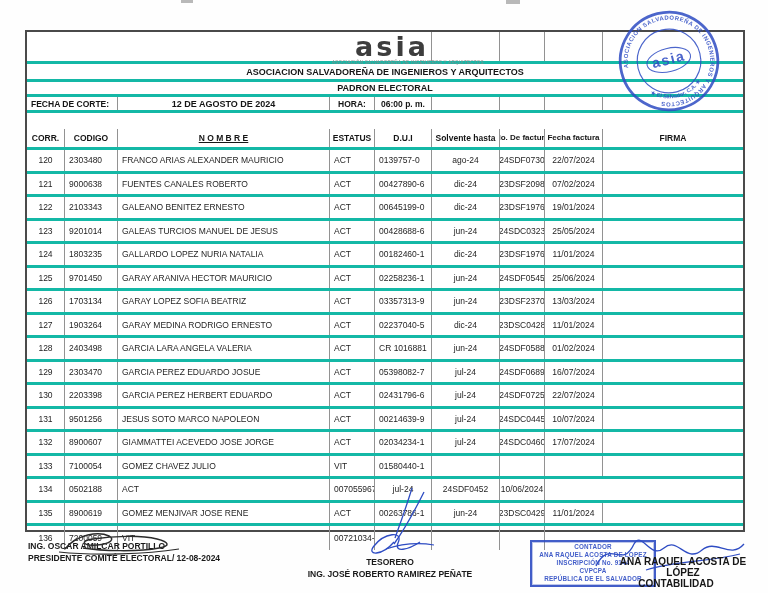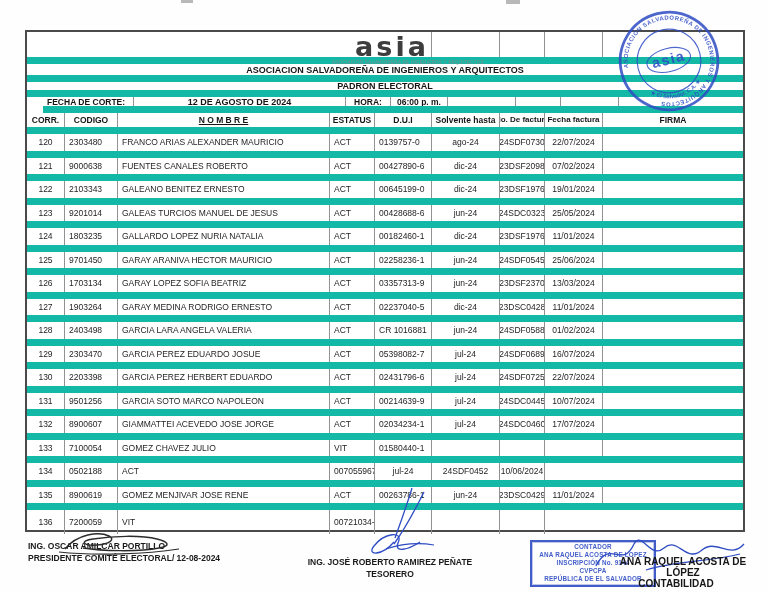--- a/index.html
+++ b/index.html
@@ -5,30 +5,30 @@
   * { margin:0; padding:0; box-sizing:border-box; }
   html,body { width:768px; height:593px; background:#ffffff; overflow:hidden;
               font-family:"Liberation Sans", sans-serif; }
   .page { position:relative; width:768px; height:593px; background:#fefefe; }
 
   .artifact { position:absolute; background:#b9b9b9; }
 
   
   .sheet { position:absolute; left:25px; top:30px; width:720px; height:502px;
            border:2px solid #4a4a4a; background:#fff; }
-  .row { display:grid; border-bottom:7px solid #14b8a6; }
+  .row { display:grid; border-bottom:3px solid #14b8a6; }
   .row > div { border-right:1px solid #929292; display:flex; align-items:center;
                overflow:hidden; white-space:nowrap; }
   .row > div:last-child { border-right:none; }
 
   .logo-row  { grid-template-columns:405px 68px 45px 58px 140px; height:32px; }
   .title-row { grid-template-columns:1fr; height:18px; }
   .padron-row{ grid-template-columns:1fr; height:15px; }
-  .fecha-row { grid-template-columns:91px 212px 45px 57px 68px 45px 58px 140px; height:16px;margin-left:16px; }
-  .head-row  { grid-template-columns:38px 53px 212px 45px 57px 68px 45px 58px 140px; height:21px; }
+  .fecha-row { grid-template-columns:91px 212px 45px 57px 68px 45px 58px 140px; height:16px; }
+  .head-row  { grid-template-columns:38px 53px 212px 45px 57px 68px 45px 58px 140px; height:21px;margin-top:16px; }
   .trow      { grid-template-columns:38px 53px 212px 45px 57px 68px 45px 58px 140px; height:23.5px; }
   .trow:last-child { border-bottom:none; }
 
   .center { justify-content:center; text-align:center; }
   .padl   { padding-left:4px; }
 
   .b9  { font-weight:bold; font-size:9px;  color:#151515; }
   .b85 { font-weight:bold; font-size:8.5px; color:#151515; }
   .small-head { font-weight:bold; font-size:8px; line-height:1.15; color:#151515;
                 white-space:normal; text-align:center; }
@@ -239,21 +239,21 @@
     <div class="cell padl">02431796-6</div>
     <div class="cell center">jul-24</div>
     <div class="cell center">24SDF0725</div>
     <div class="cell center">22/07/2024</div>
     <div class="cell"></div>
   </div>
 
   <div class="row trow">
     <div class="cell center">131</div>
     <div class="cell padl">9501256</div>
-    <div class="cell padl">GARCIA SOTO MARCO NAPOLEON</div>
+    <div class="cell padl">JESUS SOTO MARCO NAPOLEON</div>
     <div class="cell padl">ACT</div>
     <div class="cell padl">00214639-9</div>
     <div class="cell center">jul-24</div>
     <div class="cell center">24SDC0445</div>
     <div class="cell center">10/07/2024</div>
     <div class="cell"></div>
   </div>
 
   <div class="row trow">
     <div class="cell center">132</div>
@@ -346,22 +346,22 @@
     <div>PRESIDENTE COMITÉ ELECTORAL/ 12-08-2024</div>
   </div>
 
   <svg class="sig" style="left:350px;top:486px;" width="100" height="74" viewBox="0 0 100 74">
     <path d="M62,2 C56,22 50,38 45,52" fill="none" stroke="#2e4cc3" stroke-width="1.3"></path>
     <path d="M74,6 C64,26 54,44 44,58" fill="none" stroke="#2e4cc3" stroke-width="1.3"></path>
     <path d="M44,56 C32,70 16,70 24,60 C34,47 54,44 48,57 C44,67 58,64 70,56" fill="none" stroke="#2e4cc3" stroke-width="1.3"></path>
     <path d="M36,63 C54,57 72,57 84,59" fill="none" stroke="#2e4cc3" stroke-width="1.2"></path>
   </svg>
   <div class="footer-text" style="left:280px;top:556px;width:220px;text-align:center;">
+    <div>TESORERO</div>
     <div>ING. JOSÉ ROBERTO RAMIREZ PEÑATE</div>
-    <div>TESORERO</div>
   </div>
 
   <div class="blue-stamp">
     <div>CONTADOR</div>
     <div>ANA RAQUEL ACOSTA DE LOPEZ</div>
     <div>INSCRIPCIÓN No. 9144</div>
     <div>CVPCPA</div>
     <div>REPÚBLICA DE EL SALVADOR</div>
   </div>
 

